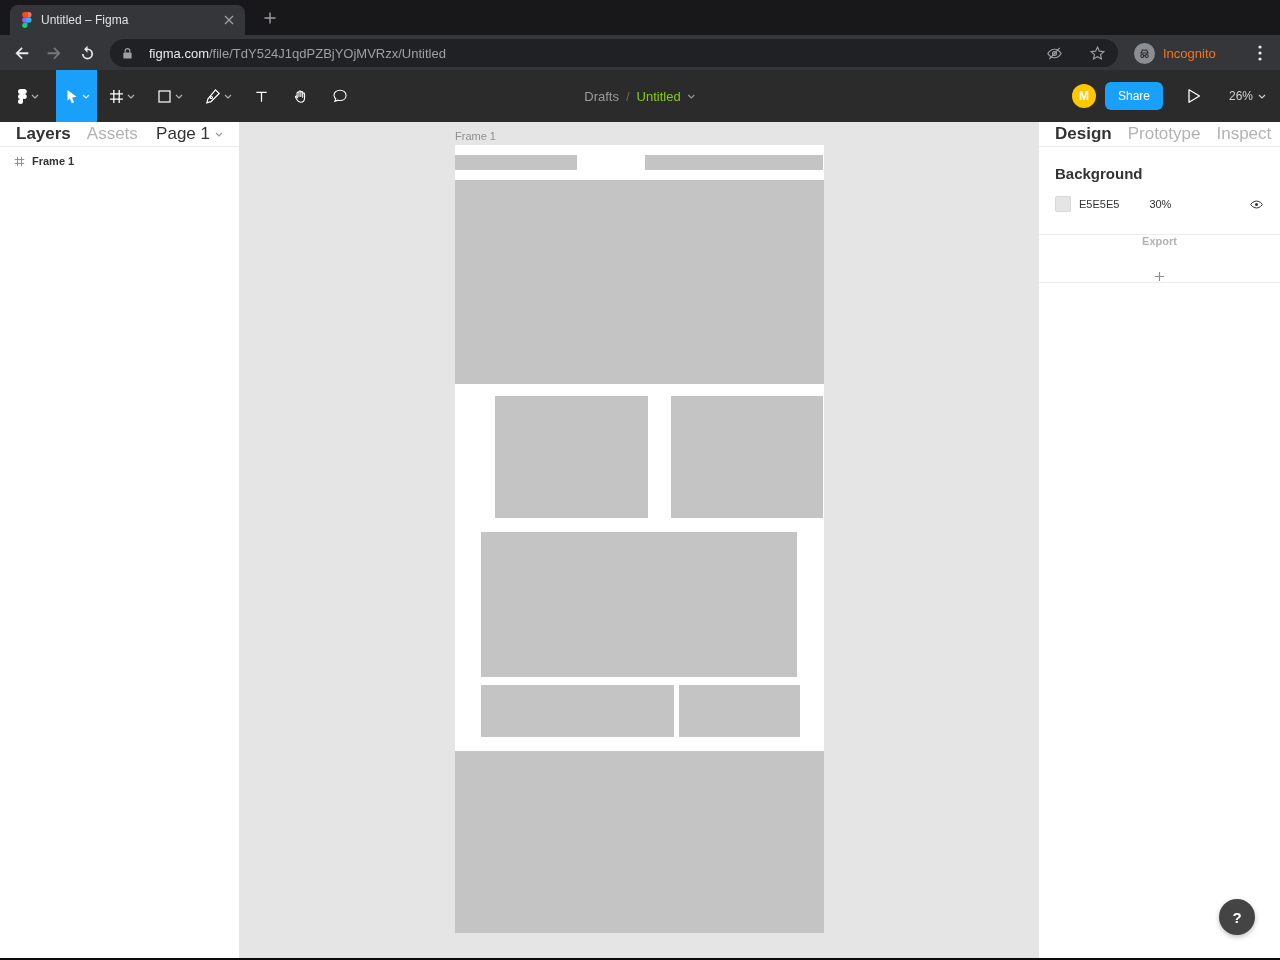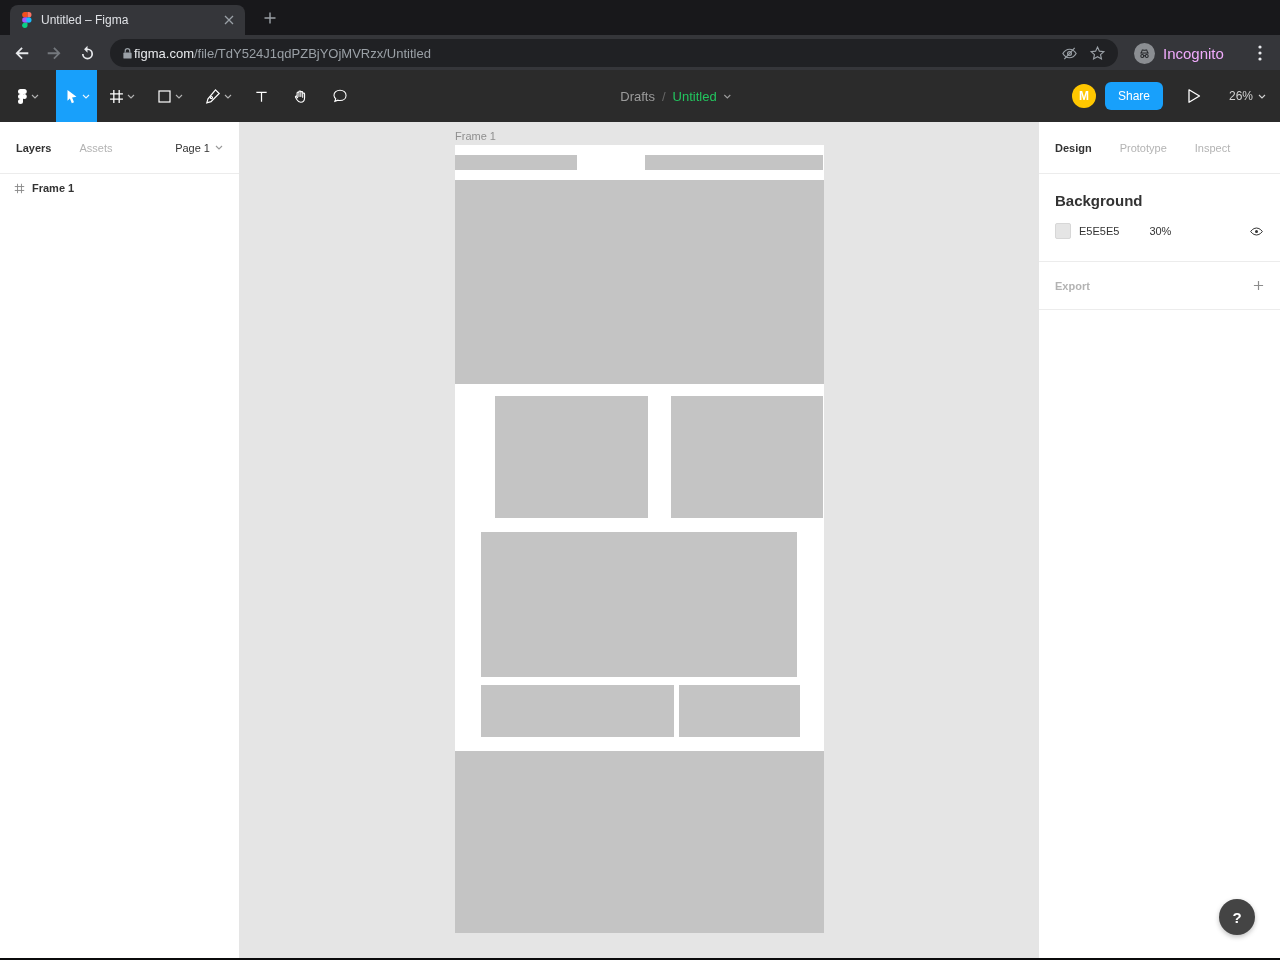--- a/index.html
+++ b/index.html
@@ -13,71 +13,71 @@
          border-radius:8px 8px 0 0; display:flex; align-items:center; padding:0 8px 0 12px; gap:8px; }
   .tab-title { flex:1; font-size:12px; color:#dfe1e5; white-space:nowrap; overflow:hidden; }
   .tab-close { width:16px; height:16px; display:flex; align-items:center; justify-content:center; color:#9aa0a6; border-radius:50%; }
   .newtab { position:absolute; left:260px; top:8px; width:20px; height:20px; display:flex; align-items:center; justify-content:center; color:#9aa0a6; }
 
   
   .addressbar { position:absolute; left:0; top:35px; width:1280px; height:35px; background:#35363a; }
   .nav-btn { position:absolute; top:5px; width:26px; height:26px; display:flex; align-items:center; justify-content:center; color:#e8eaed; }
   .nav-back { left:9px; } .nav-fwd { left:41px; color:#74787d; } .nav-reload { left:74px; }
   .urlbox { position:absolute; left:110px; top:4px; width:1008px; height:28px; border-radius:14px; background:#202124;
-            display:flex; align-items:center; padding:0 12px 0 12px; gap:1px; }
+            display:flex; align-items:center; padding:0 12px 0 12px; gap:16px; }
   .url-text { flex:1; font-size:13px; white-space:nowrap; overflow:hidden; }
   .url-host { color:#e8eaed; } .url-path { color:#9aa0a6; }
   .url-icon { color:#9aa0a6; display:flex; align-items:center; }
   .urlbox .trail { margin-left:10px; }
   .incog-badge { position:absolute; left:1128px; top:4px; height:28px; display:flex; align-items:center; gap:8px; padding:0 6px; border-radius:14px; }
   .incog-circle { width:21px; height:21px; border-radius:50%; background:#8b8e92; display:flex; align-items:center; justify-content:center; color:#222427; }
-  .incog-text { color:#f0abfc; font-size:15px; font-weight:500; }
+  .incog-text { color:#f97316; font-size:13px; font-weight:500; }
   .menu-dots { position:absolute; left:1248px; top:5px; width:24px; height:26px; display:flex; align-items:center; justify-content:center; color:#e8eaed; }
 
   
   .figtoolbar { position:absolute; left:0; top:70px; width:1280px; height:52px; background:#2b2b2b; }
   .tools { position:absolute; left:0; top:0; height:52px; display:flex; }
   .tool { height:52px; display:flex; align-items:center; justify-content:center; gap:3px; color:#fff; }
   .tool .chev { color:#b3b3b3; }
   .tool.active { background:var(--accent-blue, #18A0FB); }
   .tool.active .chev { color:#eaf6ff; }
   .w-menu{width:56px;} .w-move{width:41px;} .w-frame{width:49px;} .w-rect{width:48px;} .w-pen{width:48px;}
   .w-text{width:38px;} .w-hand{width:40px;} .w-comment{width:40px;}
   .breadcrumb { position:absolute; left:50%; top:0; transform:translateX(-50%); height:52px;
-                display:flex; align-items:center; gap:7px; font-size:13px;margin-left:36px; }
-  .bc-folder { color:#9b9b9b; } .bc-sep { color:#666; } .bc-file { color:#22c55e; } .breadcrumb .chev { color:#9b9b9b; }
+                display:flex; align-items:center; gap:7px; font-size:13px; }
+  .bc-folder { color:#9b9b9b; } .bc-sep { color:#666; } .bc-file { color:#84cc16; } .breadcrumb .chev { color:#9b9b9b; }
   .right-cluster { position:absolute; right:0; top:0; height:52px; display:flex; align-items:center; padding-right:14px; }
   .avatar { width:24px; height:24px; border-radius:50%; background:var(--avatar-yellow, #FFC700);
             color:#fff; font-size:12px; font-weight:bold; display:flex; align-items:center; justify-content:center; }
   .share-btn { margin-left:9px; width:58px; height:28px; border-radius:6px; background:var(--accent-blue, #18A0FB);
                color:#fff; font-size:12px; display:flex; align-items:center; justify-content:center; }
   .present-btn { margin-left:24px; width:16px; height:16px; color:#fff; display:flex; align-items:center; }
   .zoom-ctl { margin-left:26px; display:flex; align-items:center; gap:5px; color:#d2d2d2; font-size:12px; }
   .zoom-ctl .chev { color:#d2d2d2; }
 
   
   .left-panel { position:absolute; left:0; top:122px; width:240px; bottom:2px; background:#fff; border-right:1px solid #e5e5e5; }
   .right-panel { position:absolute; right:0; top:122px; width:242px; bottom:2px; background:#fff; border-left:1px solid #e5e5e5; }
-  .panel-header { height:52px; border-bottom:1px solid #ececec; display:flex; align-items:center; padding:0 16px; gap:28px; font-size:11px; }
+  .panel-header { height:25px; border-bottom:1px solid #ececec; display:flex; align-items:center; padding:0 16px; gap:16px; font-size:17px; }
   .ptab-active { color:#333; font-weight:bold; }
   .ptab { color:#b3b3b3; font-weight:400; }
   .page-select { margin-left:auto; display:flex; align-items:center; gap:5px; color:#333; }
   .page-select .chev { color:#999; }
   .layer-row { height:28px; display:flex; align-items:center; gap:7px; padding:0 14px; }
   .layer-icon { color:#8a8a8a; display:flex; align-items:center; }
   .layer-label { font-size:11px; font-weight:600; color:#333; }
 
   .section { padding:18px 16px 22px; border-bottom:1px solid #ececec; }
   .section-title { font-size:15px; font-weight:bold; color:#333; }
   .bg-row { margin-top:14px; display:flex; align-items:center; }
   .swatch { width:16px; height:16px; border-radius:2px; background:var(--canvas-bg, #E5E5E5); border:1px solid #d7d7d7; }
   .bg-hex { margin-left:8px; font-size:11px; color:#333; }
   .bg-opacity { margin-left:30px; font-size:11px; color:#333; }
   .bg-eye { margin-left:auto; color:#333; display:flex; align-items:center; }
-  .export-row { height:48px; padding:0 16px; display:flex; align-items:center; justify-content:space-between; border-bottom:1px solid #ececec; }
+  .export-row { height:48px; padding:0 16px; display:flex; align-items:center; justify-content:space-between; border-bottom:1px solid #ececec;flex-direction:column; }
   .export-title { font-size:11px; font-weight:bold; color:#b3b3b3; }
   .export-plus { color:#8c8c8c; display:flex; align-items:center; }
 
   
   .canvas { position:absolute; left:240px; right:242px; top:122px; bottom:2px; background:var(--canvas-bg, #E5E5E5); overflow:hidden; }
   .frame-label { position:absolute; left:215px; top:8px; font-size:11px; color:#8f8f8f; }
   .frame { position:absolute; left:215px; top:23px; width:369px; height:788px; background:#fff; }
   .ph { position:absolute; background:var(--placeholder-gray, #C4C4C4); }
   .ph-h-left   { left:0;   top:10px;  width:122px; height:15px; }
   .ph-h-right  { left:190px;top:10px; width:178px; height:15px; }

